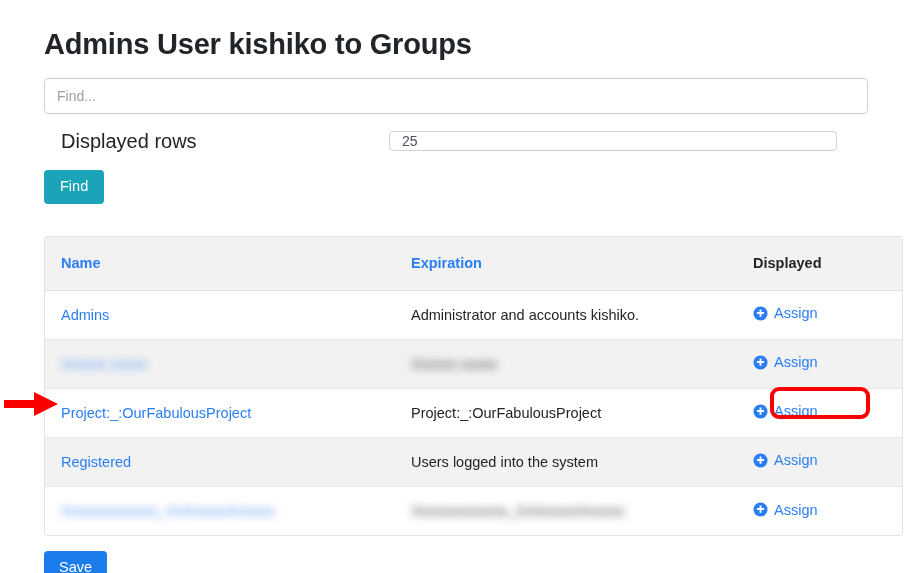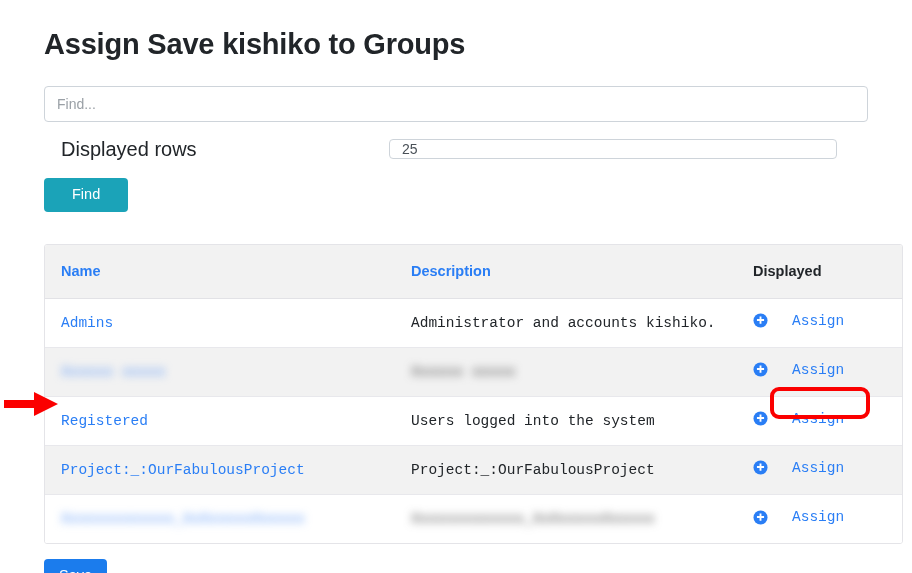--- a/index.html
+++ b/index.html
@@ -34,21 +34,21 @@
     padding-top: 27px;
     line-height: 1.2;
   }
 
   
   .find-input {
     display: block;
     box-sizing: border-box;
     width: 824px;
     height: 36px;
-    margin-top: 24px;
+    margin-top: 16px;
     padding: 6px 12px;
     font-family: "Liberation Sans", sans-serif;
     font-size: 14px;
     color: #495057;
     background: #fff;
     border: 1px solid #ced4da;
     border-radius: 4px;
     outline: none;
   }
   .find-input::placeholder { color: #9aa0a6; }
@@ -75,21 +75,21 @@
     color: #495057;
     background: #fff;
     border: 1px solid #ced4da;
     border-radius: 4px;
     outline: none;
   }
 
   .find-button {
     display: inline-block;
     margin-top: 17px;
-    padding: 7px 28px 8px;
+    padding: 7px 16px 8px;
     font-family: "Liberation Sans", sans-serif;
     font-size: 14.5px;
     line-height: 1.3;
     color: #ffffff;
     background: #1ba3b8;
     border: none;
     border-radius: 4px;
     cursor: pointer;
   }
 
@@ -120,42 +120,42 @@
     border-bottom: 1px solid #e2e2e6;
     font-weight: 700;
   }
   .col-name     { width: 318px; }
   .col-desc     { width: 310px; }
   .col-exp      { width: auto;  }
 
   .th-link { color: #2a7ef5; }
   .th-plain { color: #212529; }
 
-  table.grid tbody tr { height: 49px; font-family: Liberation Mono, monospace; }
+  table.grid tbody tr { height: 49px; }
   table.grid tbody tr:nth-child(odd)  { background: #ffffff; }
   table.grid tbody tr:nth-child(even) { background: #f2f2f2; }
   table.grid tbody tr + tr td { border-top: 1px solid #e8e8ec; }
 
   .name-link {
     color: #2a7ef5;
     text-decoration: none;
     cursor: pointer;
   }
   .desc-cell { color: #212529; }
 
   
   td.assign-cell {
     text-align: right;
     padding-right: 17px;
     position: relative;
   }
   .assign-link {
     display: inline-flex;
     align-items: center;
-    gap: 24px;
+    gap: 6px;
     color: #2a7ef5;
     text-decoration: none;
     font-size: 14.5px;
     cursor: pointer;
     white-space: nowrap;
   }
   .plus-icon {
     display: inline-block;
     width: 15px;
     height: 15px;
@@ -204,40 +204,40 @@
     border-radius: 9px;
     box-sizing: border-box;
     pointer-events: none;
   }
 </style>
 </head>
 <body>
 
 <div class="page">
 
-  <h1 class="page-title">Assign Save kishiko to Groups</h1>
+  <h1 class="page-title">Admins User kishiko to Groups</h1>
 
   <input class="find-input" type="text" placeholder="Find..." style="">
 
   <div class="rows-row">
     <span class="rows-label">Displayed rows</span>
     <input class="rows-input" type="text" value="25" style="">
   </div>
 
   <button class="find-button">Find</button>
 
   <div class="table-wrap">
     <table class="grid">
       <thead>
         <tr>
           <th class="col-name">
             <span class="th-link">Name</span>
           </th>
           <th class="col-desc">
-            <span class="th-link">Description</span>
+            <span class="th-link">Expiration</span>
           </th>
           <th class="col-exp">
             <span class="th-plain">Displayed</span>
           </th>
         </tr>
       </thead>
       <tbody id="rows-body">
           <tr>
             <td><a class="name-link">Admins</a></td>
             <td><span class="desc-cell">Administrator and accounts kishiko.</span></td>
@@ -254,33 +254,33 @@
             <td><span class="desc-cell blurred">Xxxxxx xxxxx</span></td>
             <td class="assign-cell"><a class="assign-link">
                 <svg class="plus-icon" viewBox="0 0 16 16">
                   <circle cx="8" cy="8" r="7.5" fill="#2a7ef5"></circle>
                   <path d="M7 3.6h2v2.8h2.8v2.2H9v2.8H7V8.6H4.2V6.4H7z" fill="#ffffff"></path>
                 </svg>
                 <span>Assign</span>
               </a></td>
           </tr>
           <tr>
+            <td><a class="name-link">Project:_:OurFabulousProject</a></td>
+            <td><span class="desc-cell">Project:_:OurFabulousProject</span></td>
+            <td class="assign-cell"><a class="assign-link">
+                <svg class="plus-icon" viewBox="0 0 16 16">
+                  <circle cx="8" cy="8" r="7.5" fill="#2a7ef5"></circle>
+                  <path d="M7 3.6h2v2.8h2.8v2.2H9v2.8H7V8.6H4.2V6.4H7z" fill="#ffffff"></path>
+                </svg>
+                <span>Assign</span>
+              </a></td>
+          </tr>
+          <tr>
             <td><a class="name-link">Registered</a></td>
             <td><span class="desc-cell">Users logged into the system</span></td>
-            <td class="assign-cell"><a class="assign-link">
-                <svg class="plus-icon" viewBox="0 0 16 16">
-                  <circle cx="8" cy="8" r="7.5" fill="#2a7ef5"></circle>
-                  <path d="M7 3.6h2v2.8h2.8v2.2H9v2.8H7V8.6H4.2V6.4H7z" fill="#ffffff"></path>
-                </svg>
-                <span>Assign</span>
-              </a></td>
-          </tr>
-          <tr>
-            <td><a class="name-link">Project:_:OurFabulousProject</a></td>
-            <td><span class="desc-cell">Project:_:OurFabulousProject</span></td>
             <td class="assign-cell"><a class="assign-link">
                 <svg class="plus-icon" viewBox="0 0 16 16">
                   <circle cx="8" cy="8" r="7.5" fill="#2a7ef5"></circle>
                   <path d="M7 3.6h2v2.8h2.8v2.2H9v2.8H7V8.6H4.2V6.4H7z" fill="#ffffff"></path>
                 </svg>
                 <span>Assign</span>
               </a></td>
           </tr>
           <tr>
             <td><a class="name-link blurred">Xxxxxxxxxxxxx_XxXxxxxxXxxxxx</a></td>

